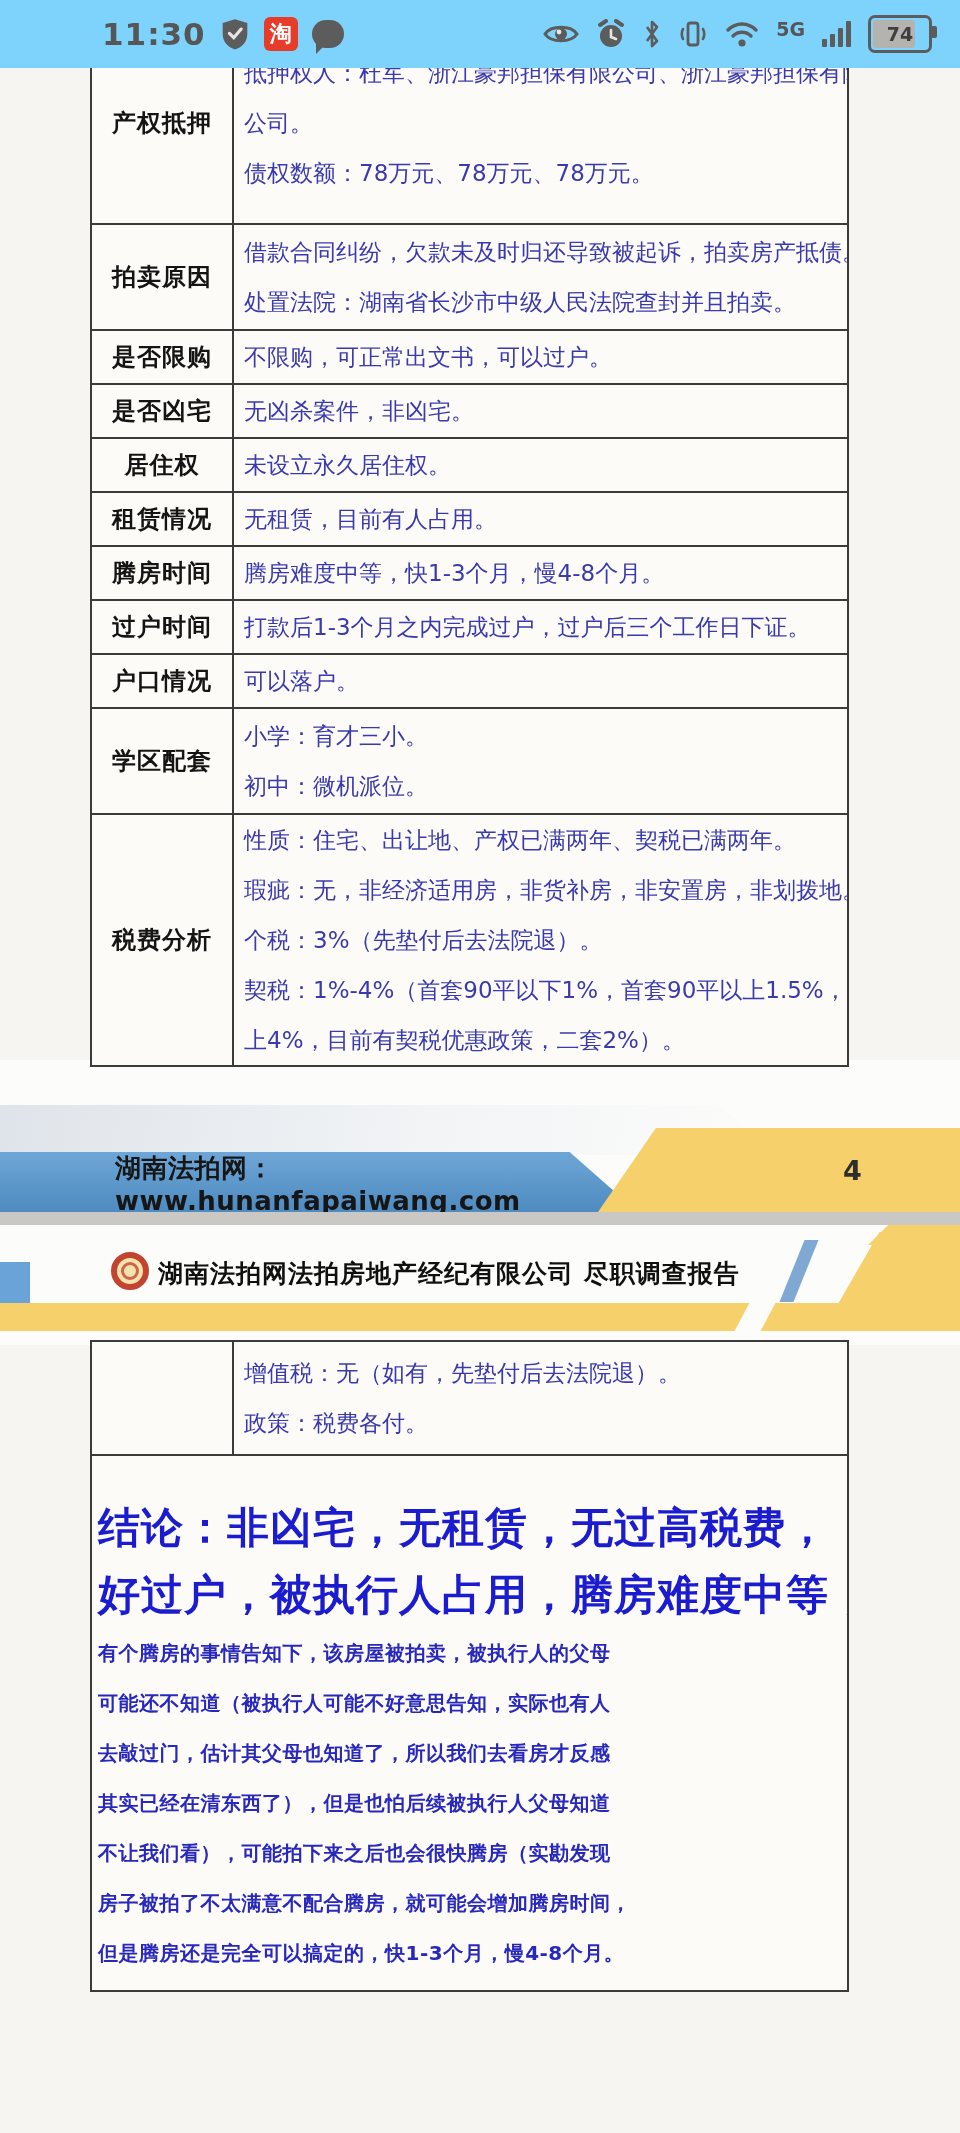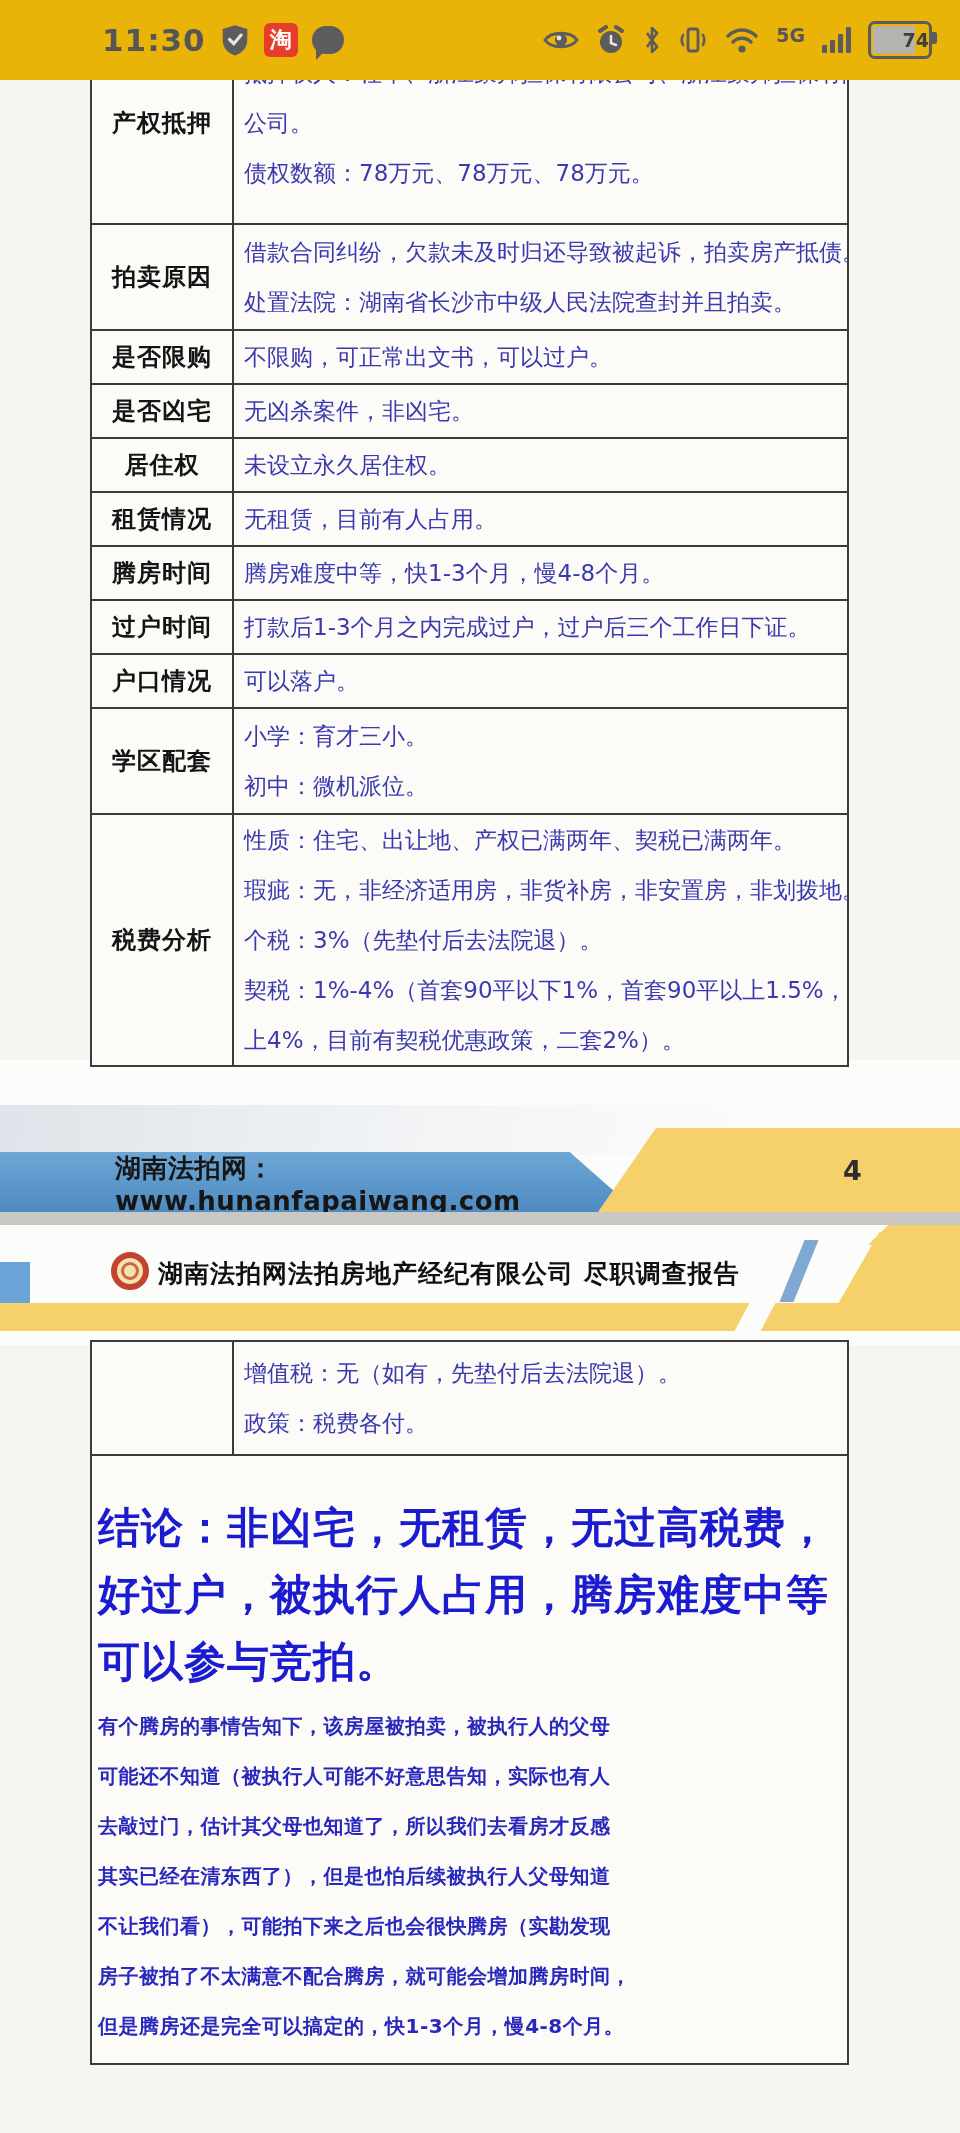--- a/index.html
+++ b/index.html
@@ -1,31 +1,31 @@
 <!DOCTYPE html>
 <html><head>
 <meta charset="utf-8">
 <style>
   html,body{margin:0;padding:0;background:#e9e8e4;font-family:"DejaVu Sans","Liberation Sans",sans-serif;}
   .screen{position:relative;width:960px;height:2133px;background:#f6f5f1;overflow:hidden;margin:0 auto;}
 
   
-  .statusbar{position:absolute;top:0;left:0;width:960px;height:80px;background:#eab308;z-index:50;
+  .statusbar{position:absolute;top:0;left:0;width:960px;height:68px;background:#7dd3fc;z-index:50;
     display:flex;align-items:center;color:#585858;}
   .sb-left{display:flex;align-items:center;gap:14px;padding-left:102px;}
   .sb-time{font-size:31px;font-weight:bold;letter-spacing:1px;color:#565656;}
   .sb-right{margin-left:auto;display:flex;align-items:center;gap:17px;padding-right:28px;}
   .taobao{width:34px;height:34px;background:#e83c2a;border-radius:6px;color:#fff;font-size:22px;
     display:flex;align-items:center;justify-content:center;font-weight:bold;}
   .bubble{width:32px;height:28px;background:#5c5c5c;border-radius:14px;position:relative;}
   .bubble:after{content:"";position:absolute;left:4px;bottom:-6px;border:7px solid transparent;border-top-color:#5c5c5c;border-left-color:#5c5c5c;}
   .g5{font-size:19px;font-weight:bold;color:#565656;margin-top:-10px;}
   .bars{display:flex;align-items:flex-end;gap:3px;height:26px;}
   .bars i{width:5px;background:#5c5c5c;border-radius:1px;display:block;}
-  .battery{position:relative;width:58px;height:32px;border:3px solid #5c5c5c;border-radius:7px;display:flex;align-items:center;justify-content:flex-end;}
+  .battery{position:relative;width:58px;height:32px;border:3px solid #5c5c5c;border-radius:7px;display:flex;align-items:center;justify-content:center;}
   .battery .fill{position:absolute;left:2px;top:2px;bottom:2px;width:72%;background:#b4b3b0;border-radius:3px;}
   .battery .pct{position:relative;font-size:19px;font-weight:bold;color:#3f3f3f;}
   .battery .nub{position:absolute;right:-8px;top:8px;width:5px;height:12px;background:#5c5c5c;border-radius:0 2px 2px 0;}
   .icon svg{display:block;}
 
   
   .tbl{position:absolute;left:90px;width:755px;background:#fcfbf7;border:2px solid #3b3b3b;z-index:5;}
   .trow{display:flex;border-bottom:2px solid #3b3b3b;}
   .trow:last-child{border-bottom:none;}
   .tlabel{width:140px;flex:0 0 140px;border-right:2px solid #3b3b3b;display:flex;align-items:center;justify-content:center;
@@ -234,21 +234,20 @@
       <div class="tlabel"></div>
       <div class="tcontent">
         <div class="tline">增值税：无（如有，先垫付后去法院退）。</div>
         <div class="tline">政策：税费各付。</div>
       </div>
     </div>
     <div class="trow">
       <div class="concl-wrap">
         <div class="concl-line">结论：非凶宅，无租赁，无过高税费，</div>
         <div class="concl-line">好过户，被执行人占用，腾房难度中等，</div>
-        <div class="concl-line" style="margin-bottom:6px">可以参与竞拍。</div>
         <div class="note-line">有个腾房的事情告知下，该房屋被拍卖，被执行人的父母</div>
         <div class="note-line">可能还不知道（被执行人可能不好意思告知，实际也有人</div>
         <div class="note-line">去敲过门，估计其父母也知道了，所以我们去看房才反感</div>
         <div class="note-line">其实已经在清东西了），但是也怕后续被执行人父母知道</div>
         <div class="note-line">不让我们看），可能拍下来之后也会很快腾房（实勘发现</div>
         <div class="note-line">房子被拍了不太满意不配合腾房，就可能会增加腾房时间，</div>
         <div class="note-line">但是腾房还是完全可以搞定的，快1-3个月，慢4-8个月。</div>
       </div>
     </div>
   </div>

